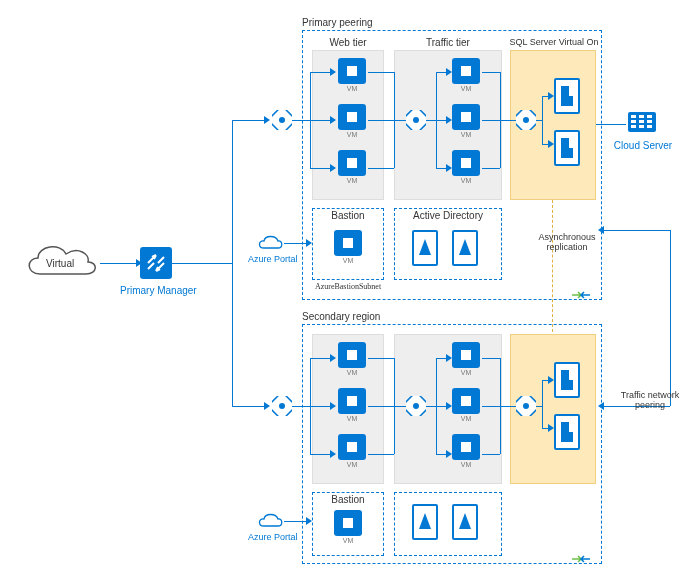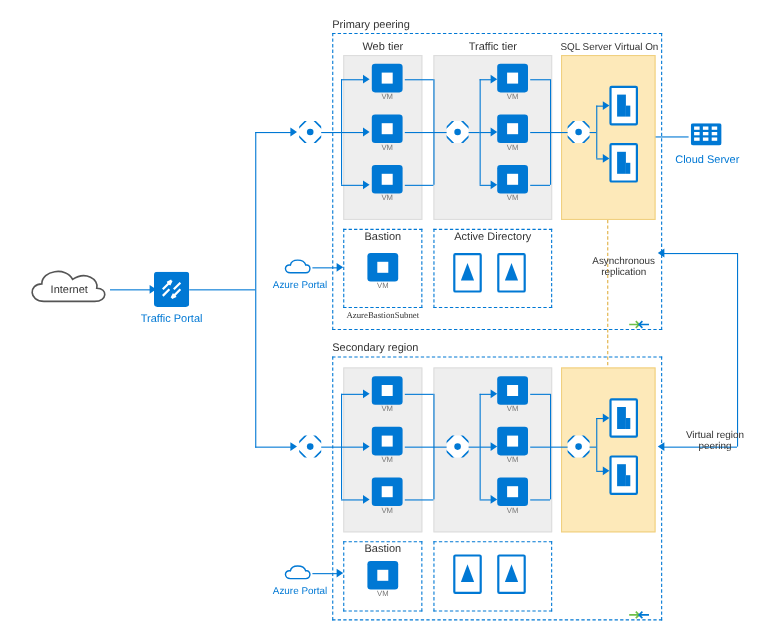--- a/index.html
+++ b/index.html
@@ -47,29 +47,29 @@
 </head>
 <body>
 
 <div class="canvas">
 
   <div class="cloud-icon" style="left:20px; top:240px;">
     <svg width="80" height="46" viewBox="0 0 80 46">
       <path d="M20 34 C6 34 6 18 18 18 C18 6 40 2 46 14 C58 6 70 14 68 22 C78 22 78 34 66 34 Z" fill="#fff" stroke="#555" stroke-width="1.5"></path>
     </svg>
   </div>
-  <div class="label" style="left:46px; top:258px;">Internet</div>
+  <div class="label" style="left:46px; top:258px;">Virtual</div>
 
   <div style="position:absolute; left:140px; top:247px;">
     <svg width="32" height="32" viewBox="0 0 32 32">
       <rect x="0" y="0" width="32" height="32" rx="3" fill="#0078d4"></rect>
       <path d="M8 16 L16 8 M16 8 L14 12 M16 8 L12 10 M24 16 L16 24 M16 24 L18 20 M16 24 L20 22 M8 22 L14 16 M24 10 L18 16" stroke="#fff" stroke-width="2" fill="none"></path>
     </svg>
   </div>
-  <div class="label blue center" style="left:120px; top:285px; width:72px;">Traffic Portal</div>
+  <div class="label blue center" style="left:120px; top:285px; width:72px;">Primary Manager</div>
 
   <div class="conn-line h" style="left:100px; top:263px; width:40px;"></div>
   <div class="arrowhead right" style="left:136px; top:259px;"></div>
 
   <div class="conn-line h" style="left:172px; top:263px; width:60px;"></div>
   <div class="conn-line v" style="left:232px; top:120px; height:287px;"></div>
   <div class="conn-line h" style="left:232px; top:120px; width:36px;"></div>
   <div class="arrowhead right" style="left:264px; top:116px;"></div>
   <div class="conn-line h" style="left:232px; top:406px; width:36px;"></div>
   <div class="arrowhead right" style="left:264px; top:402px;"></div>
@@ -412,21 +412,21 @@
 
   <div class="dashed-y" style="left:552px; top:200px; height:132px;"></div>
   <div class="callout" style="left:527px; top:232px; width:80px; white-space:pre-line;">Asynchronous
 replication</div>
 
   <div class="conn-line h" style="left:602px; top:230px; width:68px;"></div>
   <div class="conn-line v" style="left:670px; top:230px; height:176px;"></div>
   <div class="conn-line h" style="left:602px; top:406px; width:68px;"></div>
   <div class="arrowhead left" style="left:598px; top:226px;"></div>
   <div class="arrowhead left" style="left:598px; top:402px;"></div>
-  <div class="callout" style="left:614px; top:390px; width:72px; white-space:pre-line;">Virtual region
+  <div class="callout" style="left:614px; top:390px; width:72px; white-space:pre-line;">Traffic network
 peering</div>
 
   <div class="peer-icon" style="left:568px; top:288px;">
     <svg width="26" height="14">
         <path d="M4 7 L12 7 M10 4 L13 7 L10 10" stroke="#6cc04a" stroke-width="1.5" fill="none"></path>
         <path d="M22 7 L14 7 M16 4 L13 7 L16 10" stroke="#0078d4" stroke-width="1.5" fill="none"></path>
       </svg>
   </div>
   <div class="peer-icon" style="left:568px; top:552px;">
     <svg width="26" height="14">

